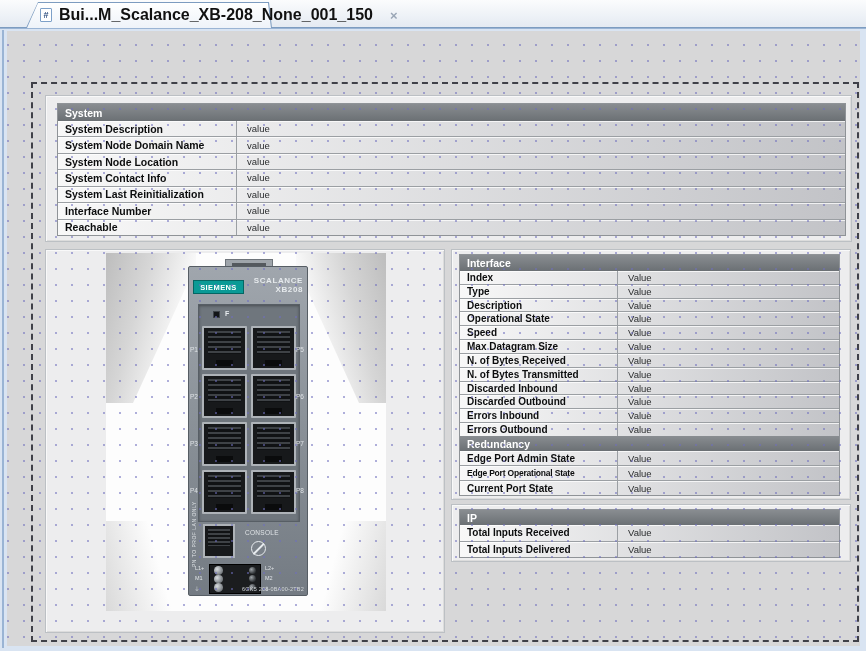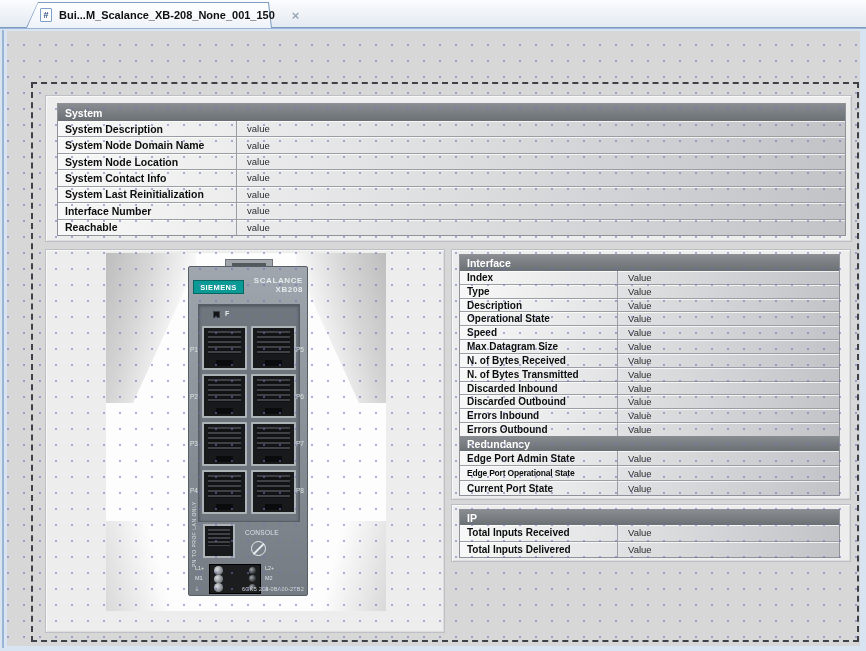--- a/index.html
+++ b/index.html
@@ -10,21 +10,21 @@
   .tabbar{position:absolute;left:0;top:0;width:866px;height:28px;
     background:linear-gradient(#fbfcfd,#e4eaf2);border-bottom:1px solid #7d9cc0;}
   .tab-outer{position:absolute;left:26px;top:2px;width:246px;height:26px;background:#7d9cc0;
     clip-path:polygon(0 100%, 12px 0, calc(100% - 3px) 0, 100% 100%);}
   .tab-inner{position:absolute;left:1px;top:1px;right:1px;bottom:0;
     background:linear-gradient(#ffffff,#eef3f9);
     clip-path:polygon(0 100%, 11px 0, calc(100% - 3px) 0, 100% 100%);}
   .tab-content{position:absolute;left:40px;top:2px;height:26px;display:flex;align-items:center;gap:7px;}
   .type-icon{width:12px;height:14px;background:#fff;border:1px solid #7da0c8;border-radius:1px;
     display:flex;align-items:center;justify-content:center;font-size:9px;font-weight:bold;color:#2d4e7e;line-height:1;}
-  .tab-title{font-size:11px;font-weight:bold;color:#111;white-space:nowrap;}
+  .tab-title{font-size:16px;font-weight:bold;color:#111;white-space:nowrap;}
   .tab-close{margin-left:10px;font-size:13px;font-weight:bold;color:#9aa6b6;line-height:1;cursor:pointer;}
 
   
   .canvas-frame{position:absolute;left:0;top:28px;right:0;bottom:0;
     background:#d9e4f2;border-top:1px solid #9ab4d4;}
   .canvas-frame::before{content:"";position:absolute;left:2px;top:1px;bottom:3px;width:2px;background:#9ab4d4;}
   .canvas{position:absolute;left:7px;top:2px;width:853px;height:615px;background:#d7d7d8;overflow:hidden;}
 
   .dots{position:absolute;inset:0;pointer-events:none;z-index:60;
     background-image:radial-gradient(circle,rgba(110,110,190,.55) 0 .9px,rgba(110,110,190,0) 1.3px);

